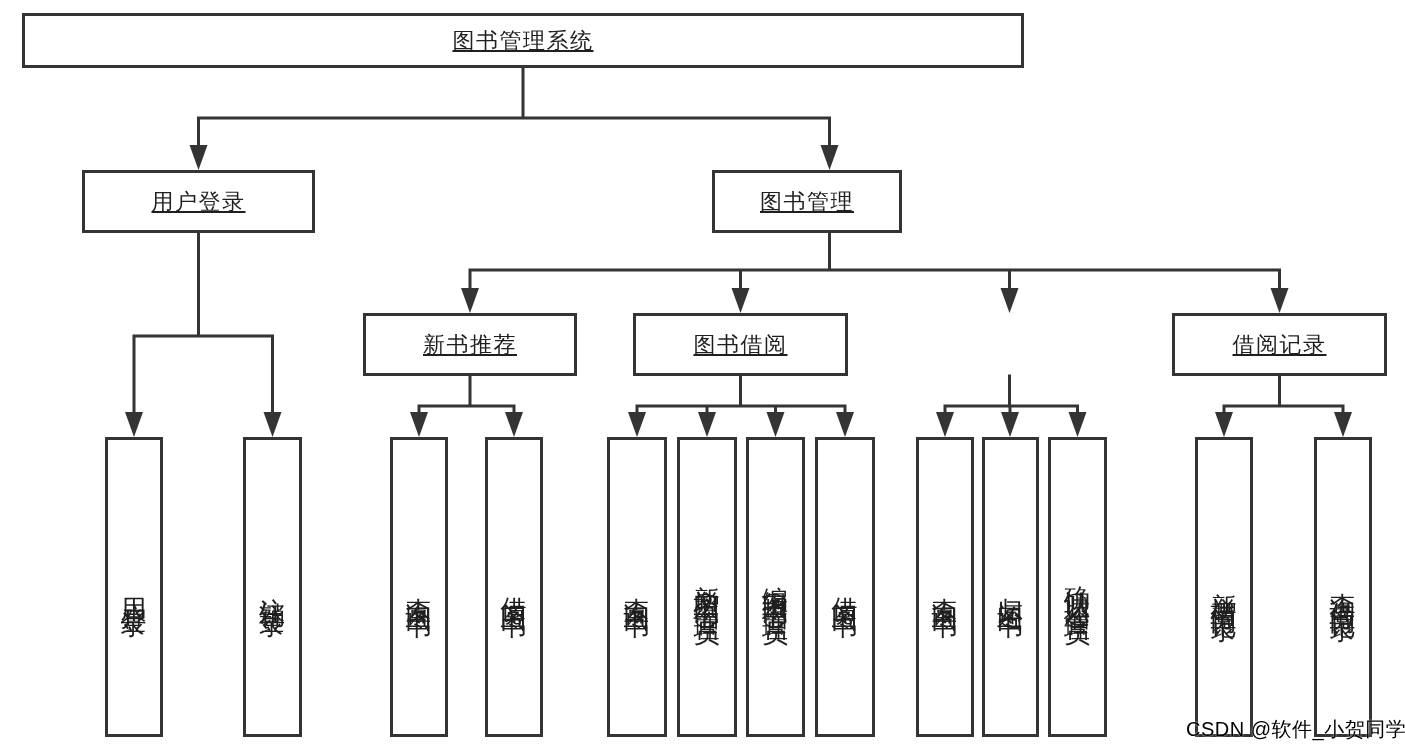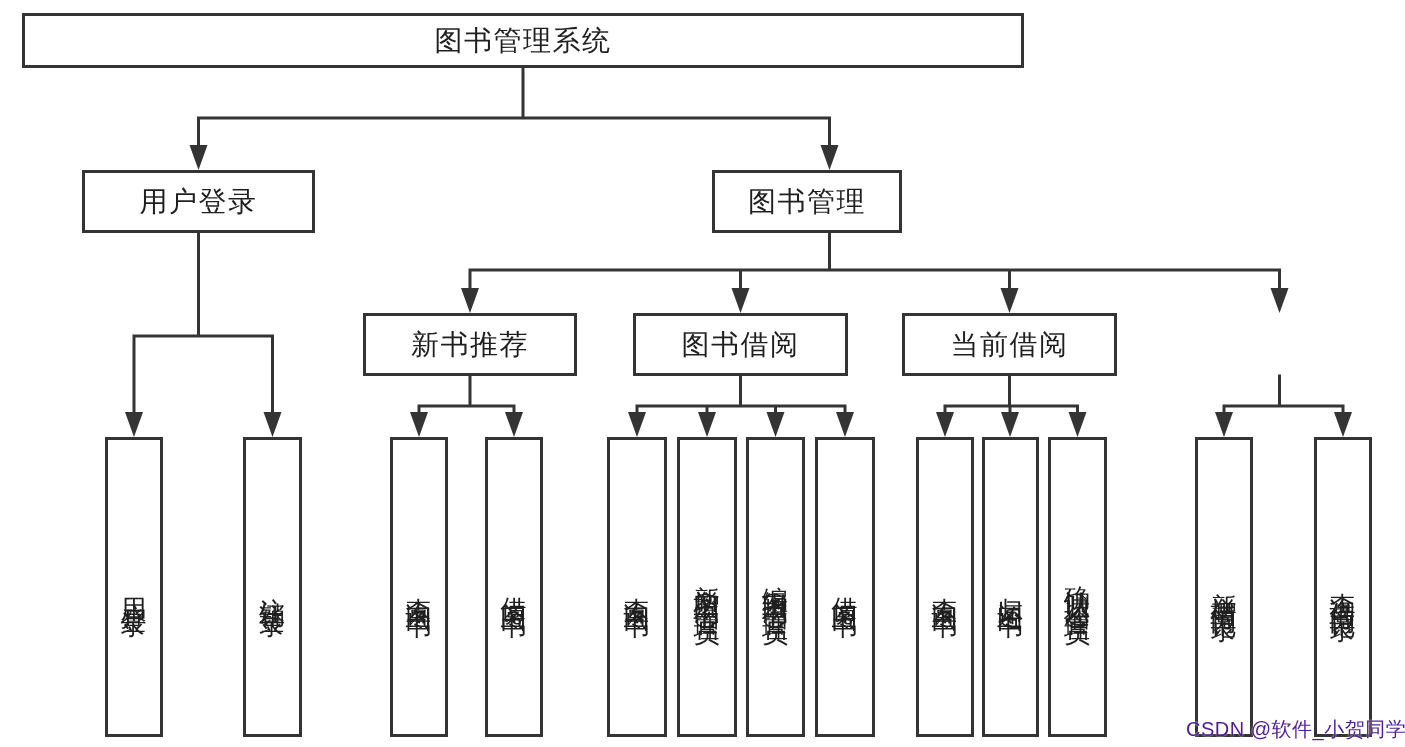--- a/index.html
+++ b/index.html
@@ -36,37 +36,38 @@
     position: absolute;
     box-sizing: border-box;
     border: 3px solid #343434;
     background: #ffffff;
     display: flex;
     align-items: center;
     justify-content: center;
     color: #1f1f1f;
   }
   .node .lbl {
-    font-size: 28px;
+    font-size: 22px;
     letter-spacing: 1.5px;
     white-space: nowrap;
+    text-decoration: underline;
   }
   .node.leaf .vtext {
     writing-mode: vertical-rl;
     text-orientation: mixed;
     font-size: 26px;
     line-height: 1;
     letter-spacing: 5px;
   }
   .watermark {
     position: absolute;
     left: 1186px;
     top: 716px;
     font-size: 20px;
-    color: #4c1d95;
+    color: #000000;
     letter-spacing: 0.5px;
     white-space: nowrap;
     text-shadow: 0 0 2px #ffffff;
     z-index: 5;
   }
 </style>
 </head>
 <body>
 
 <div class="stage">
@@ -124,22 +125,22 @@
   <div class="node" style="left:712px;top:170px;width:190px;height:63px">
     <span class="lbl">图书管理</span>
   </div>
 
   <div class="node" style="left:633px;top:313px;width:215px;height:63px">
     <span class="lbl">图书借阅</span>
   </div>
   <div class="node" style="left:363px;top:313px;width:214px;height:63px">
     <span class="lbl">新书推荐</span>
   </div>
-  <div class="node" style="left:902px;top:313px;width:215px;height:63px">
-    <span class="lbl">当前借阅</span>
+  <div class="node" style="left:1172px;top:313px;width:215px;height:63px">
+    <span class="lbl">借阅记录</span>
   </div>
 
   <div class="node leaf" style="left:105px;top:437px;width:58px;height:300px">
     <span class="vtext">用户登录</span>
   </div>
   <div class="node leaf" style="left:243px;top:437px;width:59px;height:300px">
     <span class="vtext">注销登录</span>
   </div>
 
   <div class="node leaf" style="left:390px;top:437px;width:58px;height:300px">

